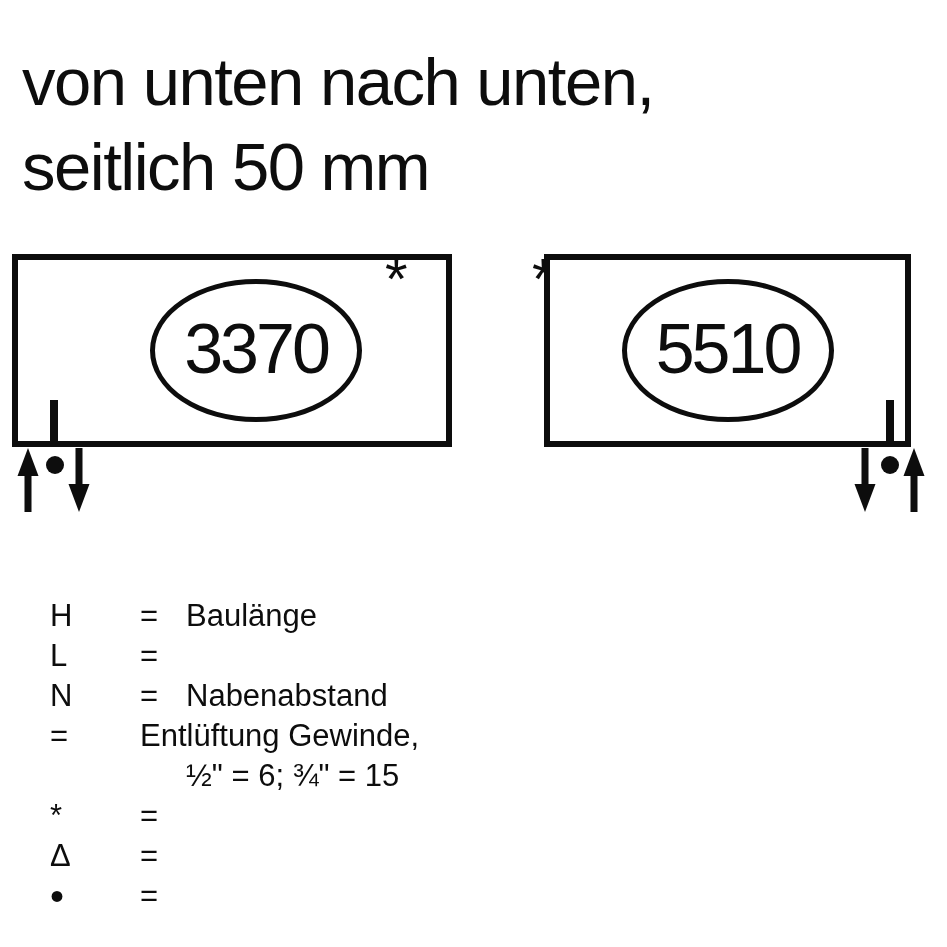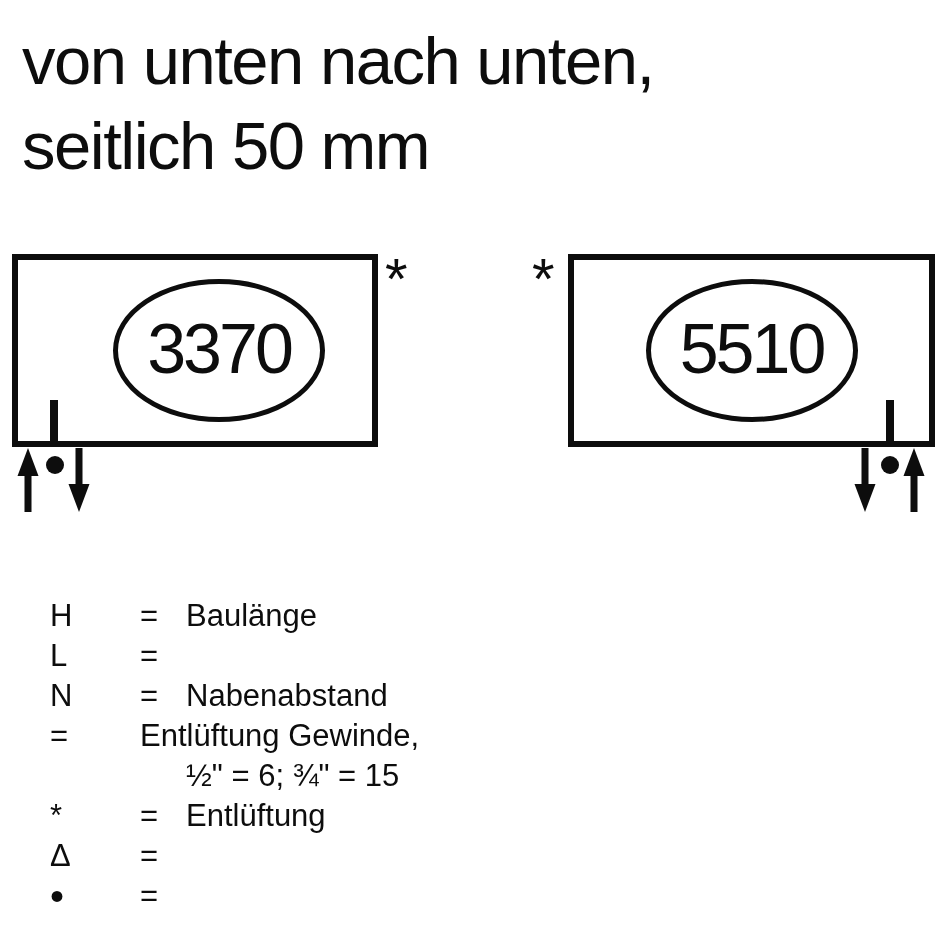--- a/index.html
+++ b/index.html
@@ -8,35 +8,35 @@
   body {
     position:relative;
     background:var(--paper);
     color:var(--ink);
     font-family:"Liberation Sans", sans-serif;
     overflow:hidden;
   }
 
   
   .title {
-    position:absolute; left:22px; top:18px;
+    position:absolute; left:22px; top:39px;
     font-size:67px; line-height:85px;
     letter-spacing:-1.5px; font-weight:400;
     white-space:nowrap;
   }
 
   
   .rbox {
     position:absolute; top:254px; height:193px;
     border:6px solid var(--ink);
     background:var(--paper);
     display:flex; align-items:center; justify-content:center;
   }
-  .rbox-left  { left:12px;  width:366px;padding-left:48px; }
-  .rbox-right { left:568px; width:367px; }
+  .rbox-left  { left:12px;  width:440px;padding-left:48px; }
+  .rbox-right { left:544px; width:367px; }
 
   .ellipse {
     width:212px; height:143px;
     border:5px solid var(--ink); border-radius:50%;
     display:flex; align-items:center; justify-content:center;
   }
   .model {
     font-size:70px; letter-spacing:-3px; font-weight:400;
     transform:translateY(-2px);
   }
@@ -145,21 +145,20 @@
         <span class="lg-text">Entlüftung Gewinde,</span>
       </div>
       <div class="legend-row">
         <span class="lg-sym"></span>
         <span class="lg-eq"></span>
         <span class="lg-text">½" = 6; ¾" = 15</span>
       </div>
       <div class="legend-row">
         <span class="lg-sym">*</span>
         <span class="lg-eq">=</span>
-        <span class="lg-text">Entlüftung</span>
       </div>
       <div class="legend-row">
         <span class="lg-sym">Δ</span>
         <span class="lg-eq">=</span>
       </div>
       <div class="legend-row">
         <span class="lg-sym big-dot">•</span>
         <span class="lg-eq">=</span>
       </div>
     </div>

